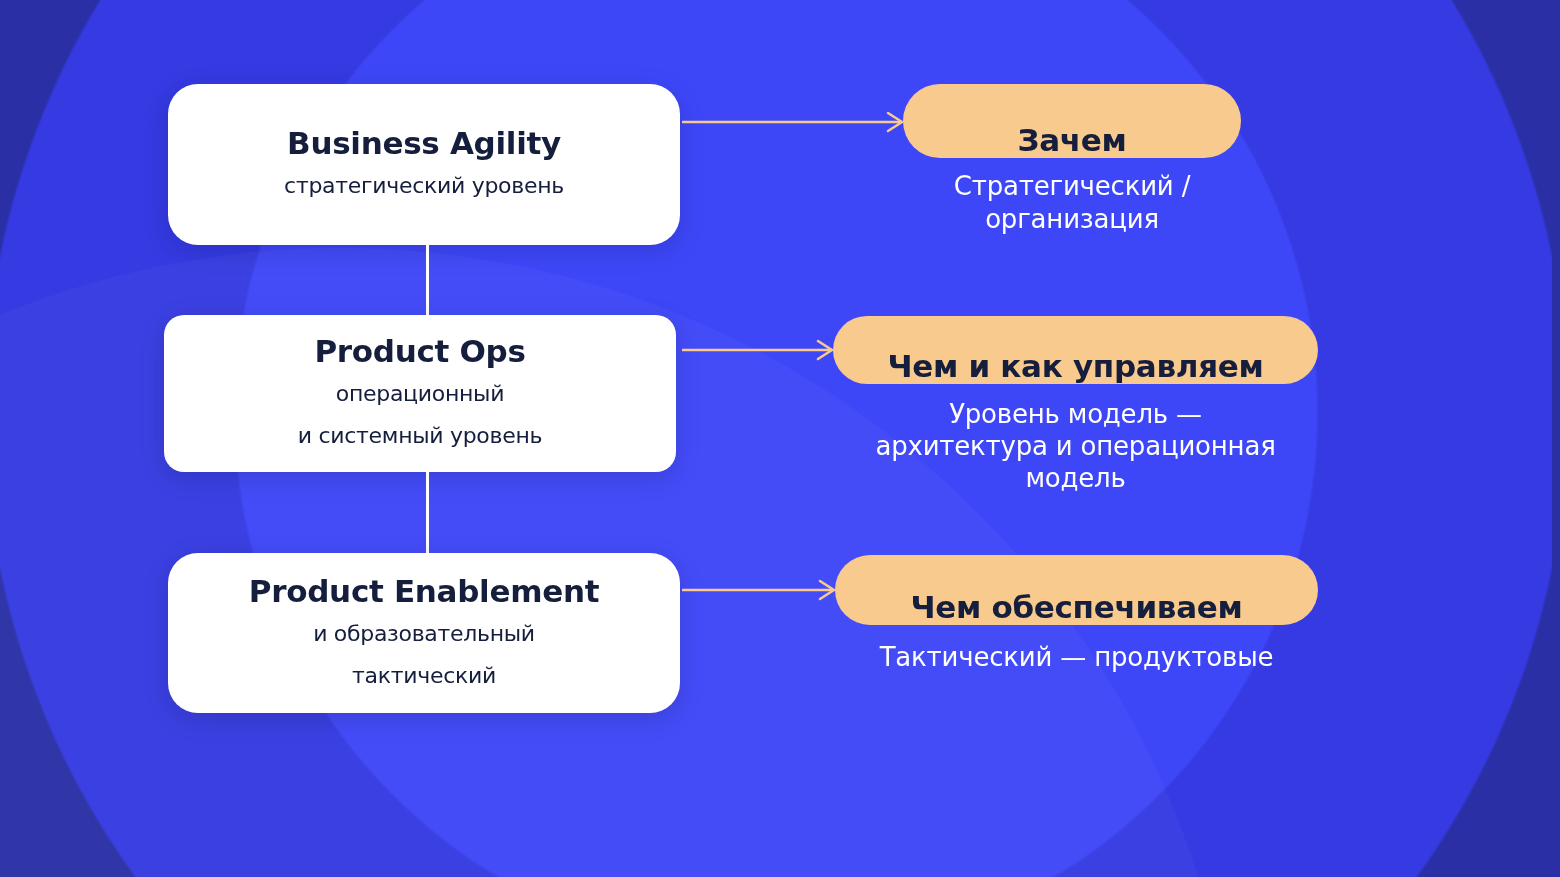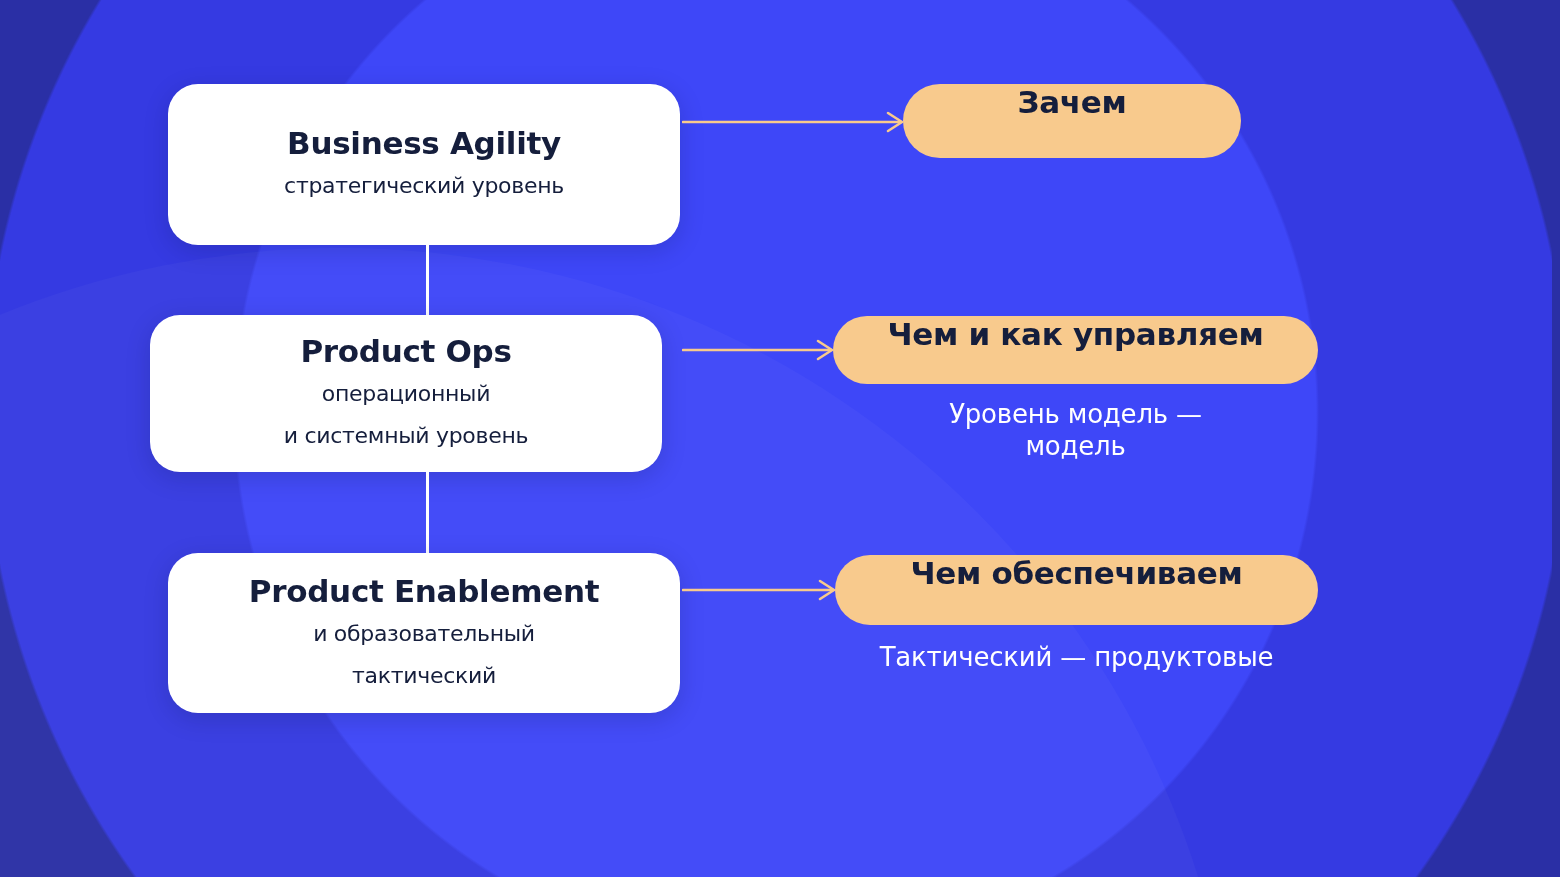--- a/index.html
+++ b/index.html
@@ -31,21 +31,21 @@
     border-radius: 30px;
     display: flex;
     flex-direction: column;
     align-items: center;
     justify-content: center;
     text-align: center;
     color: #151e3c;
     box-shadow: 0 6px 24px rgba(10,14,60,0.18);
   }
   .card1 { left: 168px; top: 84px;  width: 512px; height: 161px; }
-  .card2 { left: 150px; top: 315px; width: 512px; height: 157px; }
+  .card2 { left: 164px; top: 315px; width: 512px; height: 157px; border-radius: 20px; }
   .card3 { left: 168px; top: 553px; width: 512px; height: 160px; }
   .card .title { font-size: 31px; font-weight: 700; line-height: 43px; letter-spacing: -0.3px; }
   .card .sub   { font-size: 22px; font-weight: 400; line-height: 42px; letter-spacing: -0.3px; }
   .connector {
     position: absolute;
     width: 3px;
     background: #ffffff;
     left: 426px;
   }
   .c1 { top: 245px; height: 70px; }
@@ -59,21 +59,21 @@
     stroke-width: 2.6;
     fill: none;
     stroke-linecap: round;
     stroke-linejoin: round;
   }
   .pill {
     position: absolute;
     background: #f8ca8d;
     border-radius: 37px;
     display: flex;
-    align-items: flex-start;
+    align-items: flex-end;
     justify-content: center;
     color: #151e3c;
     font-size: 31px;
     font-weight: 700;
     letter-spacing: -0.3px;
   }
   .pill1 { left: 903px; top: 84px;  width: 338px; height: 74px; }
   .pill2 { left: 833px; top: 316px; width: 485px; height: 68px; border-radius: 34px; }
   .pill3 { left: 835px; top: 555px; width: 483px; height: 70px; border-radius: 35px; }
   .caption {
@@ -100,36 +100,41 @@
     <div class="sub">стратегический уровень</div>
   </section>
   <div class="connector c1"></div>
   <svg class="arrow a1" width="223" height="24" viewBox="0 0 223 24">
     <line x1="1" y1="12" x2="219" y2="12"></line>
     <polyline points="206,3 220,12 206,21"></polyline>
   </svg>
   <div class="pill pill1">
     <span>Зачем</span>
   </div>
+  <div class="caption cap1">
+    <div>Стратегический /</div>
+    <div>организация</div>
+  </div>
 
   <section class="card card2">
     <div class="title">Product Ops</div>
     <div class="sub">операционный</div>
     <div class="sub">и системный уровень</div>
   </section>
   <div class="connector c2"></div>
   <svg class="arrow a2" width="153" height="24" viewBox="0 0 153 24">
     <line x1="1" y1="12" x2="149" y2="12"></line>
     <polyline points="136,3 150,12 136,21"></polyline>
   </svg>
   <div class="pill pill2">
     <span>Чем и как управляем</span>
   </div>
   <div class="caption cap2">
     <div>Уровень модель —</div>
+    <div>архитектура и операционная</div>
     <div>модель</div>
   </div>
 
   <section class="card card3">
     <div class="title">Product Enablement</div>
     <div class="sub">и образовательный</div>
     <div class="sub">тактический</div>
   </section>
   <svg class="arrow a3" width="155" height="24" viewBox="0 0 155 24">
     <line x1="1" y1="12" x2="151" y2="12"></line>

